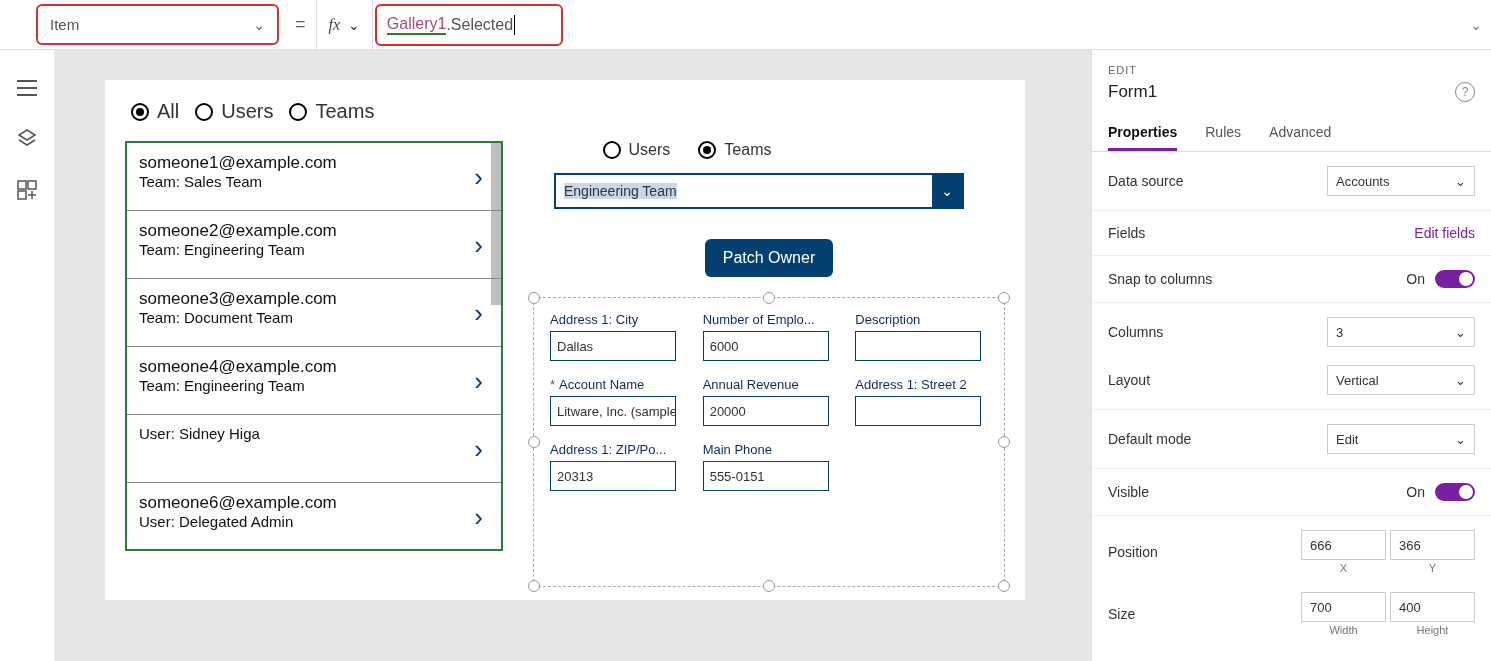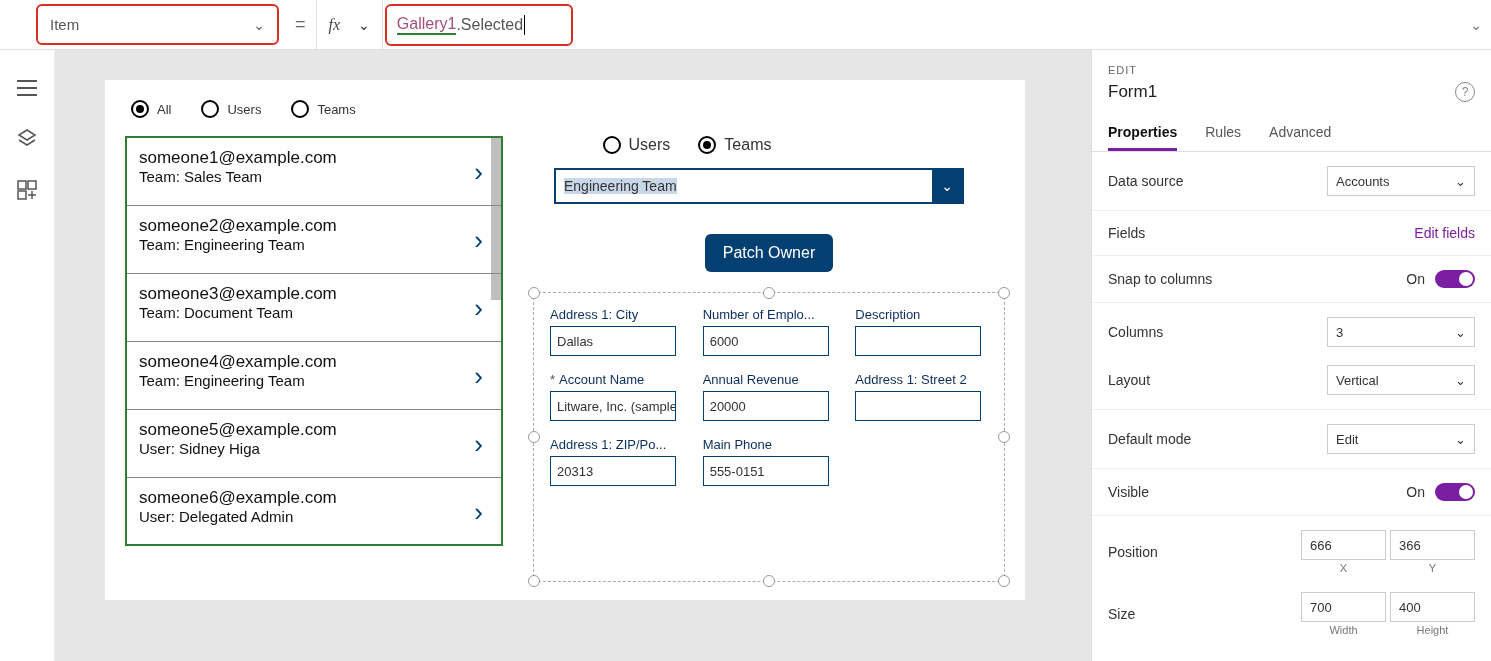--- a/index.html
+++ b/index.html
@@ -3,40 +3,40 @@
 <meta charset="utf-8">
 <style>
   * { box-sizing: border-box; margin: 0; padding: 0; font-family: "Segoe UI", Arial, sans-serif; }
   body { background: #fff; font-size: 14px; color: #333; width: 1491px; height: 661px; overflow: hidden; }
 
   
   .formula-bar { height: 50px; display: flex; align-items: stretch; border-bottom: 1px solid #e0e0e0; background: #fff; padding: 0 0 0 30px; }
   .property-select { display:flex; align-items:center; justify-content:space-between; width: 243px; border: 2px solid #d93025; border-radius:6px; padding:0 12px; margin:4px 6px; color:#555; font-size:15px; background:#fff; }
   .property-select .chev { font-size:14px; color:#666; }
   .eq { display:flex; align-items:center; padding:0 10px; font-size:18px; color:#666; }
-  .fx-wrap { display:flex; align-items:center; padding:0 12px; border-left:1px solid #e0e0e0; border-right:1px solid #e0e0e0; gap:18px;justify-content:center; }
+  .fx-wrap { display:flex; align-items:center; padding:0 12px; border-left:1px solid #e0e0e0; border-right:1px solid #e0e0e0; gap:8px;justify-content:center; }
   .fx { font-style: italic; font-family: Georgia, serif; font-size:16px; color:#444; }
   .formula-input { flex:1; display:flex; align-items:center; position:relative; }
   .formula-highlight-box { border: 2px solid #d93025; border-radius:6px; height:42px; width:188px; position:absolute; left:2px; top:4px; display:flex; align-items:center; padding:0 10px; font-family: Consolas, monospace; font-size:16px; }
   .formula-highlight-box .ident { color:#a34f7c; border-bottom:2px solid #2e7d32; }
   .formula-highlight-box .prop { color:#555; }
   .formula-cursor { border-left:1px solid #000; height:20px; margin-left:1px; }
   .formula-expand { width:30px; display:flex; align-items:center; justify-content:center; color:#777; }
 
   
   .main { display:flex; height: calc(100% - 50px); }
   .left-rail { width:55px; background:#fff; border-right:1px solid #eee; display:flex; flex-direction:column; align-items:center; padding-top:30px; gap:32px; color:#555; }
   .left-rail .icon { width:20px; height:16px; display:flex; flex-direction:column; justify-content:space-between; }
   .left-rail .bar { height:2px; background:#555; }
   .left-rail svg { fill:none; stroke:#555; stroke-width:1.5; }
 
   .canvas-area { flex:1; background:#e6e6e6; padding:30px 30px 0 50px; overflow:hidden; }
   .app-surface { background:#fff; width:920px; height:520px; position:relative; padding:20px 20px 0 20px; }
 
-  .radio-row { display:flex; gap:16px; align-items:flex-start; font-size:13px; color:#333; margin-bottom:18px; margin-left:6px; }
+  .radio-row { display:flex; gap:2px; align-items:flex-start; font-size:20px; color:#333; margin-bottom:18px; margin-left:6px; }
   .radio { width:18px; height:18px; border:2px solid #000; border-radius:50%; display:inline-flex; align-items:center; justify-content:center; }
   .radio.sel::after { content:""; width:8px; height:8px; background:#000; border-radius:50%; }
 
   .two-col { display:flex; gap:30px; align-items:flex-start; }
 
   .gallery-box { width:425px; border:2px solid #2e7d32; height:410px; position:relative; overflow:hidden; }
   .gallery-scroll { position:absolute; right:0; top:0; width:10px; height:40%; background:#bfbfbf; }
   .gallery-item { border-bottom:1px solid #888; padding:10px 40px 10px 12px; position:relative; height:68px; }
   .gallery-item:last-child { border-bottom:none; }
   .gallery-item .t1 { font-size:17px; color:#111; }
@@ -164,21 +164,20 @@
                 <div class="t1">someone3@example.com</div>
                 <div class="t2">Team: Document Team</div>
                 <div class="arrow">›</div>
               </div>
               <div class="gallery-item">
                 <div class="t1">someone4@example.com</div>
                 <div class="t2">Team: Engineering Team</div>
                 <div class="arrow">›</div>
               </div>
               <div class="gallery-item">
-                <div class="t1">someone5@example.com</div>
                 <div class="t2">User: Sidney Higa</div>
                 <div class="arrow">›</div>
               </div>
               <div class="gallery-item">
                 <div class="t1">someone6@example.com</div>
                 <div class="t2">User: Delegated Admin</div>
                 <div class="arrow">›</div>
               </div>
             </div>
         </div>

